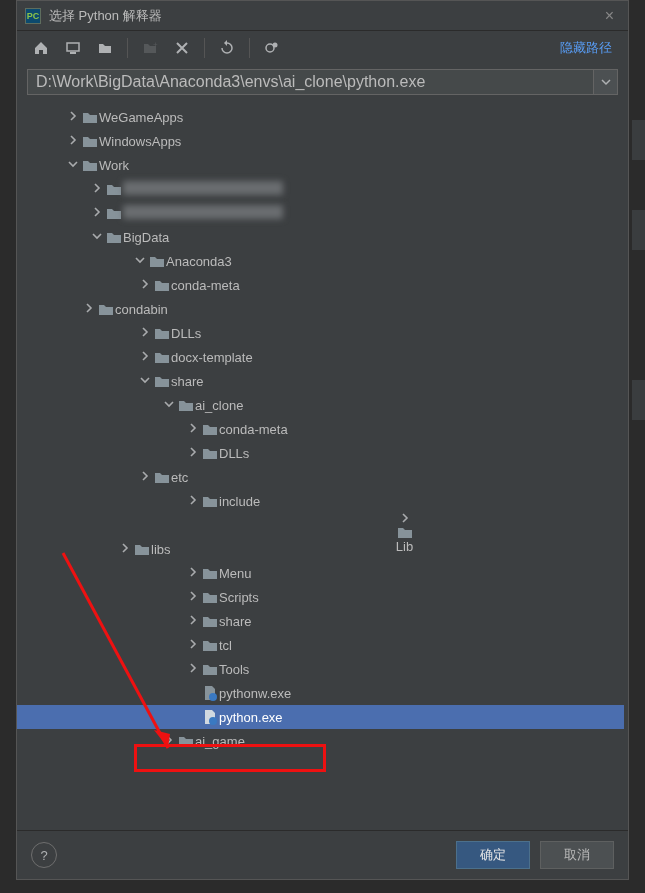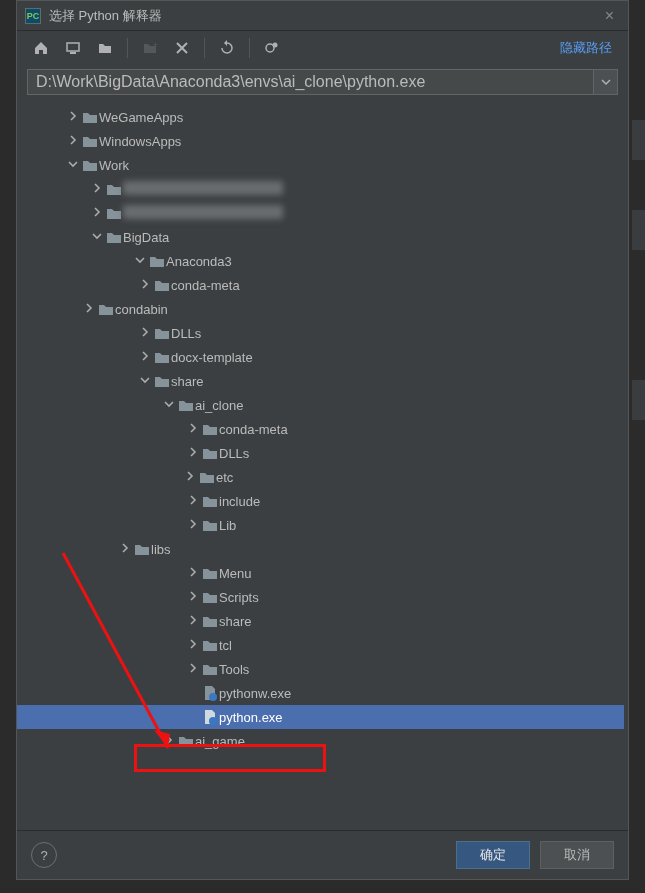--- a/index.html
+++ b/index.html
@@ -431,21 +431,21 @@
           <span class="arrow"><svg width="10" height="10" viewBox="0 0 10 10">
               <path d="M3 1 L7 5 L3 9" fill="none" stroke="#a9abad" stroke-width="1.6"></path>
             </svg></span>
           <span class="icon">
             <svg class="folder-svg" width="16" height="14" viewBox="0 0 16 14">
               <path d="M1 3 L6 3 L8 5 L15 5 L15 13 L1 13 Z"></path>
             </svg>
           </span>
           <span class="label">DLLs</span>
         </div>
-        <div class="row" style="padding-left: 120px; margin-left: 45px;">
+        <div class="row" style="padding-left: 120px;">
           <span class="arrow"><svg width="10" height="10" viewBox="0 0 10 10">
               <path d="M3 1 L7 5 L3 9" fill="none" stroke="#a9abad" stroke-width="1.6"></path>
             </svg></span>
           <span class="icon">
             <svg class="folder-svg" width="16" height="14" viewBox="0 0 16 14">
               <path d="M1 3 L6 3 L8 5 L15 5 L15 13 L1 13 Z"></path>
             </svg>
           </span>
           <span class="label">etc</span>
         </div>
@@ -453,21 +453,21 @@
           <span class="arrow"><svg width="10" height="10" viewBox="0 0 10 10">
               <path d="M3 1 L7 5 L3 9" fill="none" stroke="#a9abad" stroke-width="1.6"></path>
             </svg></span>
           <span class="icon">
             <svg class="folder-svg" width="16" height="14" viewBox="0 0 16 14">
               <path d="M1 3 L6 3 L8 5 L15 5 L15 13 L1 13 Z"></path>
             </svg>
           </span>
           <span class="label">include</span>
         </div>
-        <div class="row" style="padding-left: 168px;">
+        <div class="row" style="padding-left: 168px; flex-direction: column;">
           <span class="arrow"><svg width="10" height="10" viewBox="0 0 10 10">
               <path d="M3 1 L7 5 L3 9" fill="none" stroke="#a9abad" stroke-width="1.6"></path>
             </svg></span>
           <span class="icon">
             <svg class="folder-svg" width="16" height="14" viewBox="0 0 16 14">
               <path d="M1 3 L6 3 L8 5 L15 5 L15 13 L1 13 Z"></path>
             </svg>
           </span>
           <span class="label">Lib</span>
         </div>

